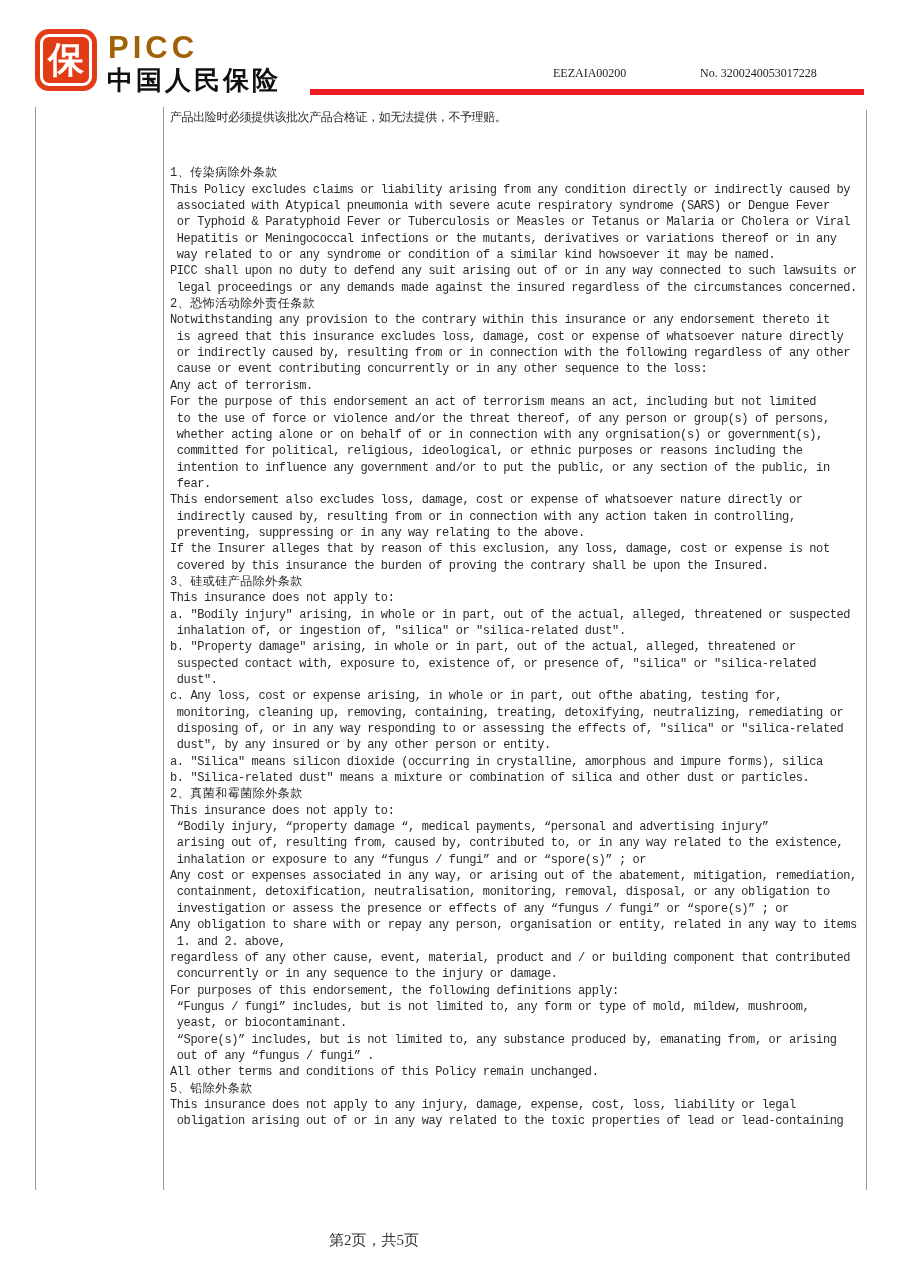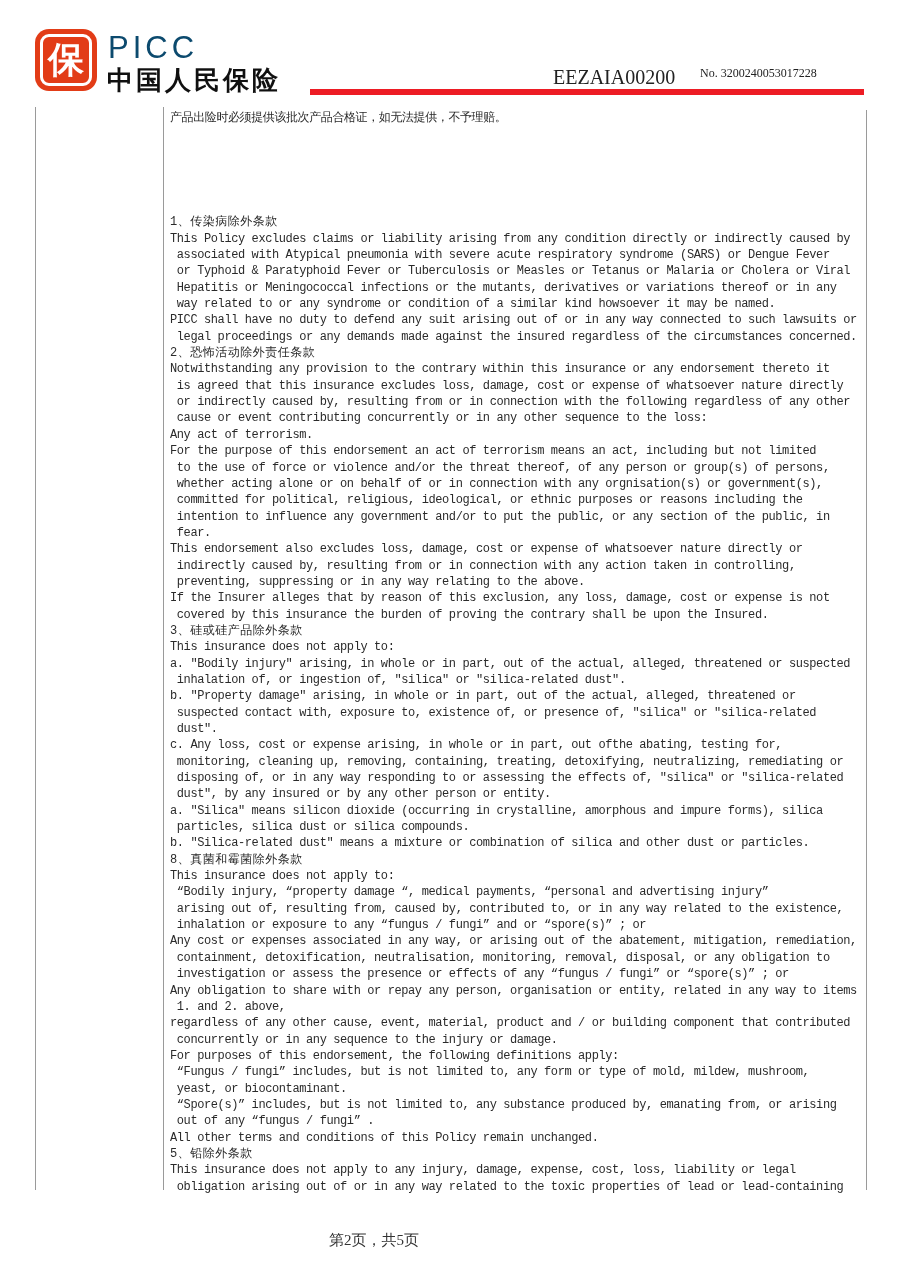--- a/index.html
+++ b/index.html
@@ -5,37 +5,37 @@
   html,body{margin:0;padding:0;}
   body{width:900px;height:1273px;position:relative;background:#ffffff;overflow:hidden;
        font-family:"Liberation Sans", sans-serif;}
   .page{position:absolute;inset:0;background:#fff;}
 
   
   .seal{position:absolute;left:35px;top:29px;width:62px;height:62px;background:#e23c17;border-radius:14px;}
   .seal-inner{position:absolute;inset:5px;border:3px solid #fff;border-radius:9px;display:flex;
               align-items:center;justify-content:center;color:#fff;
               font-family:"Liberation Serif", serif;font-weight:bold;font-size:36px;line-height:1;}
-  .brand-name{position:absolute;left:108px;top:30px;font-size:31px;font-weight:400;letter-spacing:4px;color:#0c4a6e;}
+  .brand-name{position:absolute;left:108px;top:30px;font-size:31px;font-weight:700;letter-spacing:4px;color:#a16207;}
   .brand-cn{position:absolute;left:107px;top:63px;font-size:26px;font-weight:700;letter-spacing:3px;color:#101010;}
-  .doc-code{position:absolute;left:553px;top:66px;font-family:"Liberation Serif", serif;font-size:20px;color:#222;}
+  .doc-code{position:absolute;left:553px;top:66px;font-family:"Liberation Serif", serif;font-size:12px;color:#222;}
   .doc-no{position:absolute;left:700px;top:66px;font-family:"Liberation Serif", serif;font-size:12px;color:#222;}
   .red-rule{position:absolute;left:310px;top:89px;width:554px;height:6px;background:#ed1c24;}
 
   
   .vline{position:absolute;width:1px;background:#9a9a9a;}
   .vline.margin{left:35px;top:107px;height:1083px;}
   .vline.col{left:163px;top:107px;height:1083px;}
   .vline.right{left:866px;top:110px;height:1080px;}
 
   
   .text-area{position:absolute;left:170px;top:110px;width:692px;}
   .line{white-space:pre;font-family:"Liberation Mono","DejaVu Sans Mono",monospace;
         font-size:12px;line-height:16.35px;letter-spacing:-0.4px;color:#2a2a2a;}
-  .intro{margin-bottom:88px;}
+  .intro{margin-bottom:39px;}
   .heading{letter-spacing:0.5px;}
 
   
   .footer{position:absolute;left:0;top:1231px;width:748px;text-align:center;
           font-family:"Liberation Serif", serif;font-size:15px;color:#333;}
 </style>
 </head>
 <body>
 
 <div class="page">
@@ -55,21 +55,21 @@
 
   <div class="text-area">
     <div class="line intro">产品出险时必须提供该批次产品合格证，如无法提供，不予理赔。</div>
     <div id="sections">
         <div class="line heading">1、传染病除外条款</div>
         <div class="line">This Policy excludes claims or liability arising from any condition directly or indirectly caused by</div>
         <div class="line"> associated with Atypical pneumonia with severe acute respiratory syndrome (SARS) or Dengue Fever</div>
         <div class="line"> or Typhoid &amp; Paratyphoid Fever or Tuberculosis or Measles or Tetanus or Malaria or Cholera or Viral</div>
         <div class="line"> Hepatitis or Meningococcal infections or the mutants, derivatives or variations thereof or in any</div>
         <div class="line"> way related to or any syndrome or condition of a similar kind howsoever it may be named.</div>
-        <div class="line">PICC shall have no duty to defend any suit arising out of or in any way connected to such lawsuits or</div>
+        <div class="line">PICC shall upon no duty to defend any suit arising out of or in any way connected to such lawsuits or</div>
         <div class="line"> legal proceedings or any demands made against the insured regardless of the circumstances concerned.</div>
         <div class="line heading">2、恐怖活动除外责任条款</div>
         <div class="line">Notwithstanding any provision to the contrary within this insurance or any endorsement thereto it</div>
         <div class="line"> is agreed that this insurance excludes loss, damage, cost or expense of whatsoever nature directly</div>
         <div class="line"> or indirectly caused by, resulting from or in connection with the following regardless of any other</div>
         <div class="line"> cause or event contributing concurrently or in any other sequence to the loss:</div>
         <div class="line">Any act of terrorism.</div>
         <div class="line">For the purpose of this endorsement an act of terrorism means an act, including but not limited</div>
         <div class="line"> to the use of force or violence and/or the threat thereof, of any person or group(s) of persons,</div>
         <div class="line"> whether acting alone or on behalf of or in connection with any orgnisation(s) or government(s),</div>
@@ -86,23 +86,22 @@
         <div class="line">a. "Bodily injury" arising, in whole or in part, out of the actual, alleged, threatened or suspected</div>
         <div class="line"> inhalation of, or ingestion of, "silica" or "silica-related dust".</div>
         <div class="line">b. "Property damage" arising, in whole or in part, out of the actual, alleged, threatened or</div>
         <div class="line"> suspected contact with, exposure to, existence of, or presence of, "silica" or "silica-related</div>
         <div class="line"> dust".</div>
         <div class="line">c. Any loss, cost or expense arising, in whole or in part, out ofthe abating, testing for,</div>
         <div class="line"> monitoring, cleaning up, removing, containing, treating, detoxifying, neutralizing, remediating or</div>
         <div class="line"> disposing of, or in any way responding to or assessing the effects of, "silica" or "silica-related</div>
         <div class="line"> dust", by any insured or by any other person or entity.</div>
         <div class="line">a. "Silica" means silicon dioxide (occurring in crystalline, amorphous and impure forms), silica</div>
-        <div class="line"> particles, silica dust or silica compounds.</div>
         <div class="line">b. "Silica-related dust" means a mixture or combination of silica and other dust or particles.</div>
-        <div class="line heading">8、真菌和霉菌除外条款</div>
+        <div class="line heading">2、真菌和霉菌除外条款</div>
         <div class="line">This insurance does not apply to:</div>
         <div class="line"> “Bodily injury, “property damage “, medical payments, “personal and advertising injury”</div>
         <div class="line"> arising out of, resulting from, caused by, contributed to, or in any way related to the existence,</div>
         <div class="line"> inhalation or exposure to any “fungus / fungi” and or “spore(s)” ; or</div>
         <div class="line">Any cost or expenses associated in any way, or arising out of the abatement, mitigation, remediation,</div>
         <div class="line"> containment, detoxification, neutralisation, monitoring, removal, disposal, or any obligation to</div>
         <div class="line"> investigation or assess the presence or effects of any “fungus / fungi” or “spore(s)” ; or</div>
         <div class="line">Any obligation to share with or repay any person, organisation or entity, related in any way to items</div>
         <div class="line"> 1. and 2. above,</div>
         <div class="line">regardless of any other cause, event, material, product and / or building component that contributed</div>

